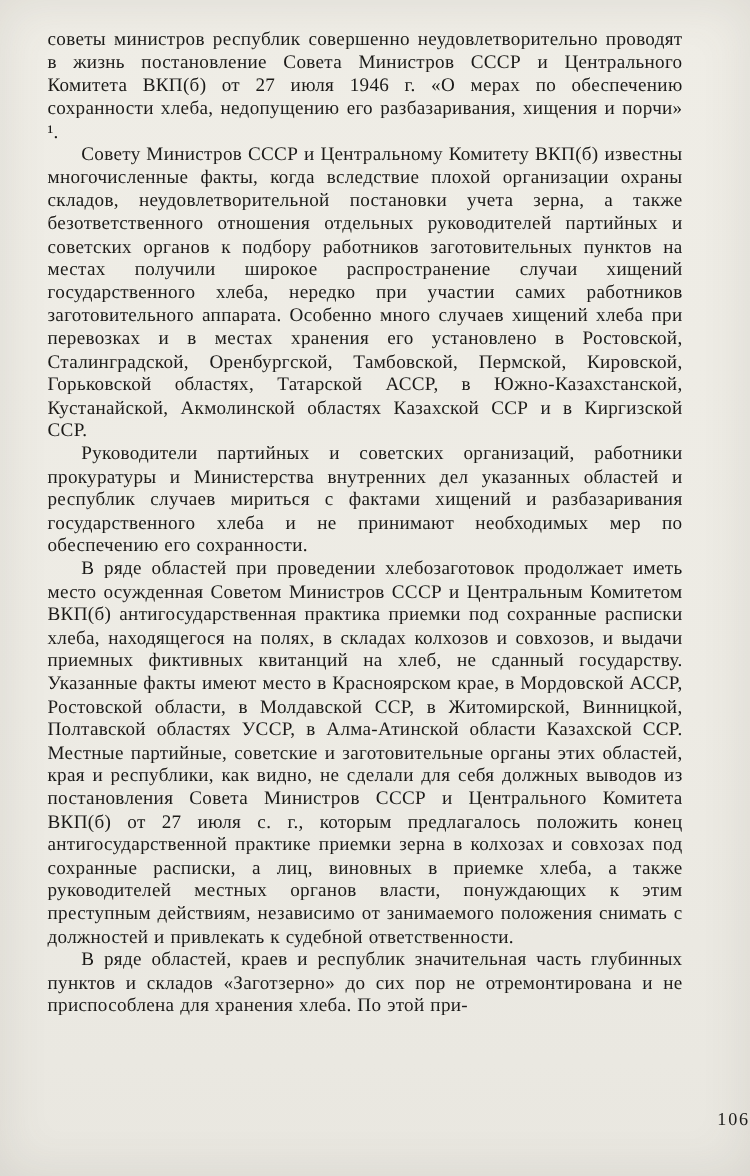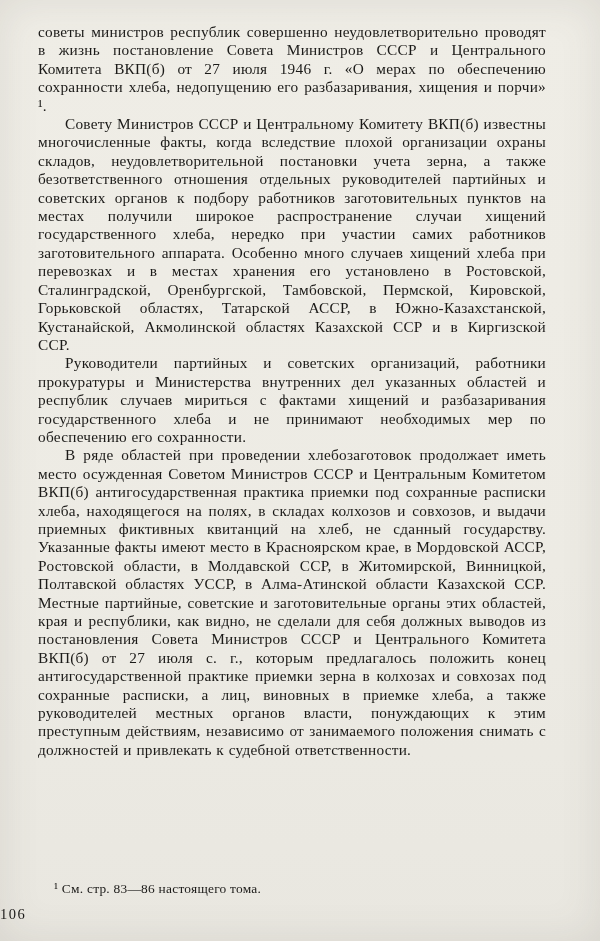--- a/index.html
+++ b/index.html
@@ -44,34 +44,34 @@
     font-size: 13.4px;
     line-height: 16px;
     letter-spacing: 0.25px;
     text-indent: 16px;
     color: #1b1a18;
   }
   .page-number {
     position: absolute;
     left: 0;
     right: 0;
-    bottom: 18px;
-    text-align: left;
+    bottom: 36px;
+    text-align: right;
     font-size: 14.5px;
     letter-spacing: 1.5px;
     color: #1b1a18;
   }
 </style>
 </head>
 <body>
 
 <div class="page">
   <div class="body-text">
     <p class="first">советы министров республик совершенно неудовлетворительно проводят в жизнь постановление Совета Министров СССР и Центрального Комитета ВКП(б) от 27 июля 1946 г. «О мерах по обеспечению сохранности хлеба, недопущению его разбазаривания, хищения и порчи» ¹.</p>
     <p>Совету Министров СССР и Центральному Комитету ВКП(б) известны многочисленные факты, когда вследствие плохой организации охраны складов, неудовлетворительной постановки учета зерна, а также безответственного отношения отдельных руководителей партийных и советских органов к подбору работников заготовительных пунктов на местах получили широкое распространение случаи хищений государственного хлеба, нередко при участии самих работников заготовительного аппарата. Особенно много случаев хищений хлеба при перевозках и в местах хранения его установлено в Ростовской, Сталинградской, Оренбургской, Тамбовской, Пермской, Кировской, Горьковской областях, Татарской АССР, в Южно-Казахстанской, Кустанайской, Акмолинской областях Казахской ССР и в Киргизской ССР.</p>
     <p>Руководители партийных и советских организаций, работники прокуратуры и Министерства внутренних дел указанных областей и республик случаев мириться с фактами хищений и разбазаривания государственного хлеба и не принимают необходимых мер по обеспечению его сохранности.</p>
     <p>В ряде областей при проведении хлебозаготовок продолжает иметь место осужденная Советом Министров СССР и Центральным Комитетом ВКП(б) антигосударственная практика приемки под сохранные расписки хлеба, находящегося на полях, в складах колхозов и совхозов, и выдачи приемных фиктивных квитанций на хлеб, не сданный государству. Указанные факты имеют место в Красноярском крае, в Мордовской АССР, Ростовской области, в Молдавской ССР, в Житомирской, Винницкой, Полтавской областях УССР, в Алма-Атинской области Казахской ССР. Местные партийные, советские и заготовительные органы этих областей, края и республики, как видно, не сделали для себя должных выводов из постановления Совета Министров СССР и Центрального Комитета ВКП(б) от 27 июля с. г., которым предлагалось положить конец антигосударственной практике приемки зерна в колхозах и совхозах под сохранные расписки, а лиц, виновных в приемке хлеба, а также руководителей местных органов власти, понуждающих к этим преступным действиям, независимо от занимаемого положения снимать с должностей и привлекать к судебной ответственности.</p>
+    <p>В ряде областей, краев и республик значительная часть глубинных пунктов и складов «Заготзерно» до сих пор не отремонтирована и не приспособлена для хранения хлеба. По этой при-</p>
   </div>
 
-  <div class="footnote">¹ См. стр. 83—86 настоящего тома.</div>
 
   <div class="page-number">106</div>
 </div>
 
 </body></html>

